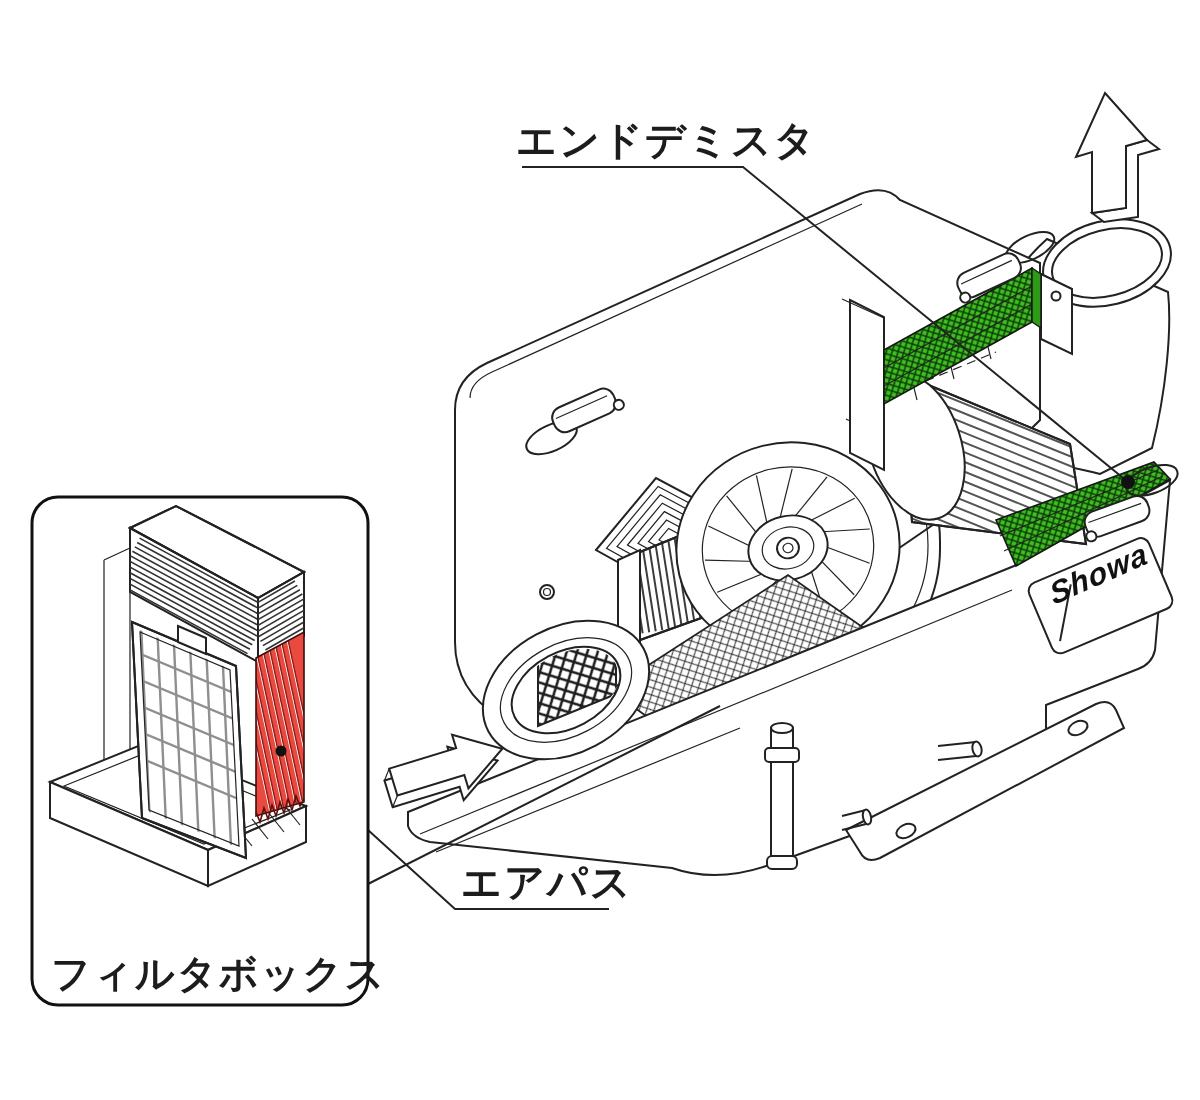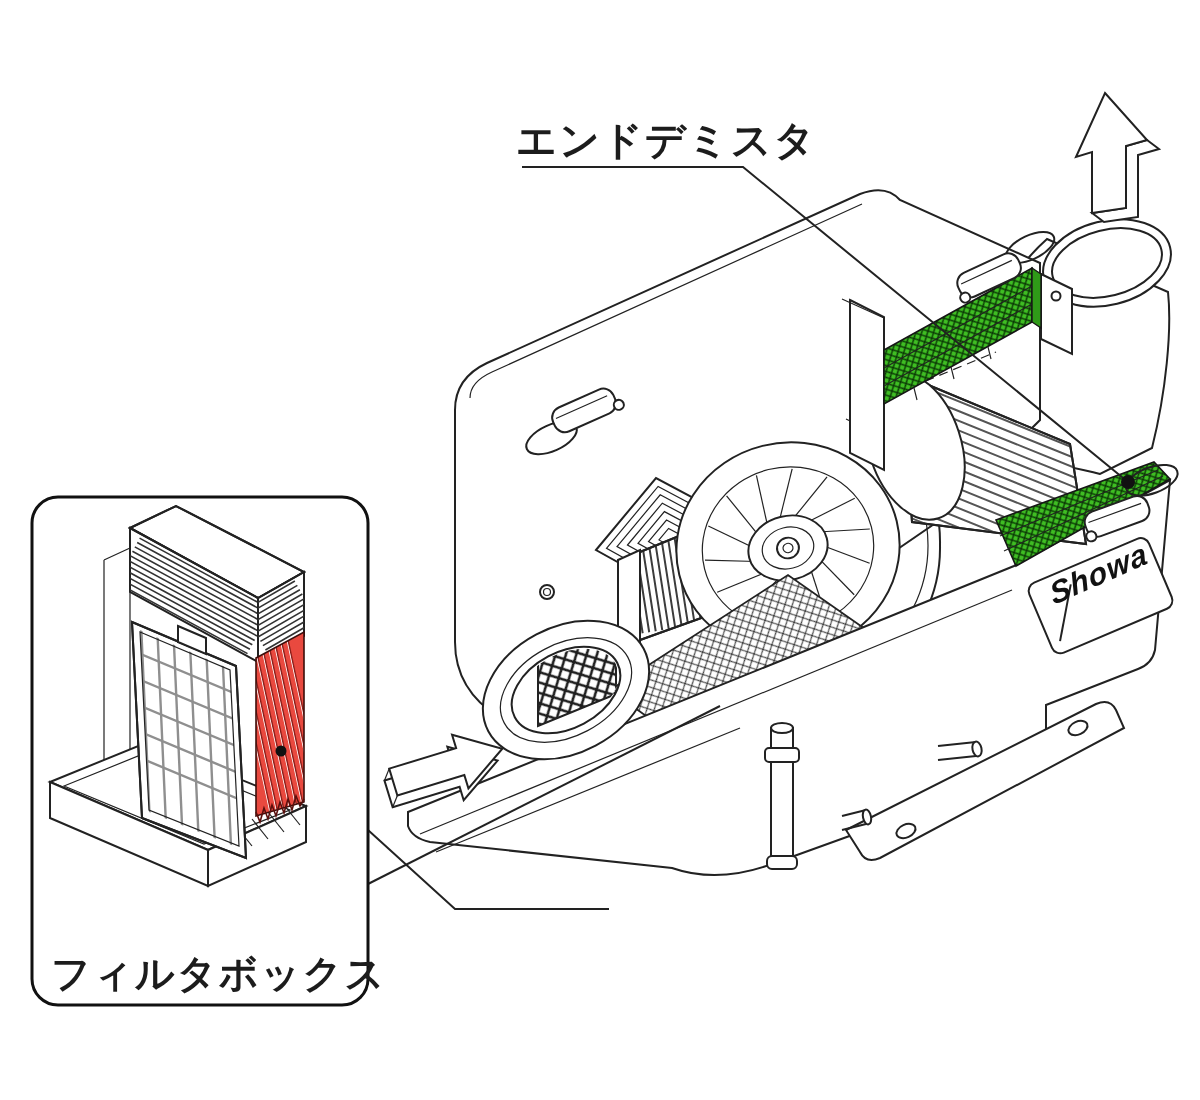--- a/index.html
+++ b/index.html
@@ -288,16 +288,17 @@
       <polygon class="ln" points="132,622 236,666 246,858 142,818" fill="none"></polygon>
       <polygon class="thin" points="140,632 230,670 239,846 149,810"></polygon>
       <polygon class="w" points="178,626 206,638 206,654 178,642"></polygon>
     </g>
 
     <circle cx="281" cy="751" r="5.5" fill="#111"></circle>
   </g>
 </svg>
 
 <div class="jp-label" id="label-end-demister">エンドデミスタ</div>
+<div class="jp-label" id="label-air-path">エアパス</div>
 <div class="jp-label" id="label-filter-box">フィルタボックス</div>
 <div id="brand-logo">Showa</div>
 
 </div>
 
 </body></html>

